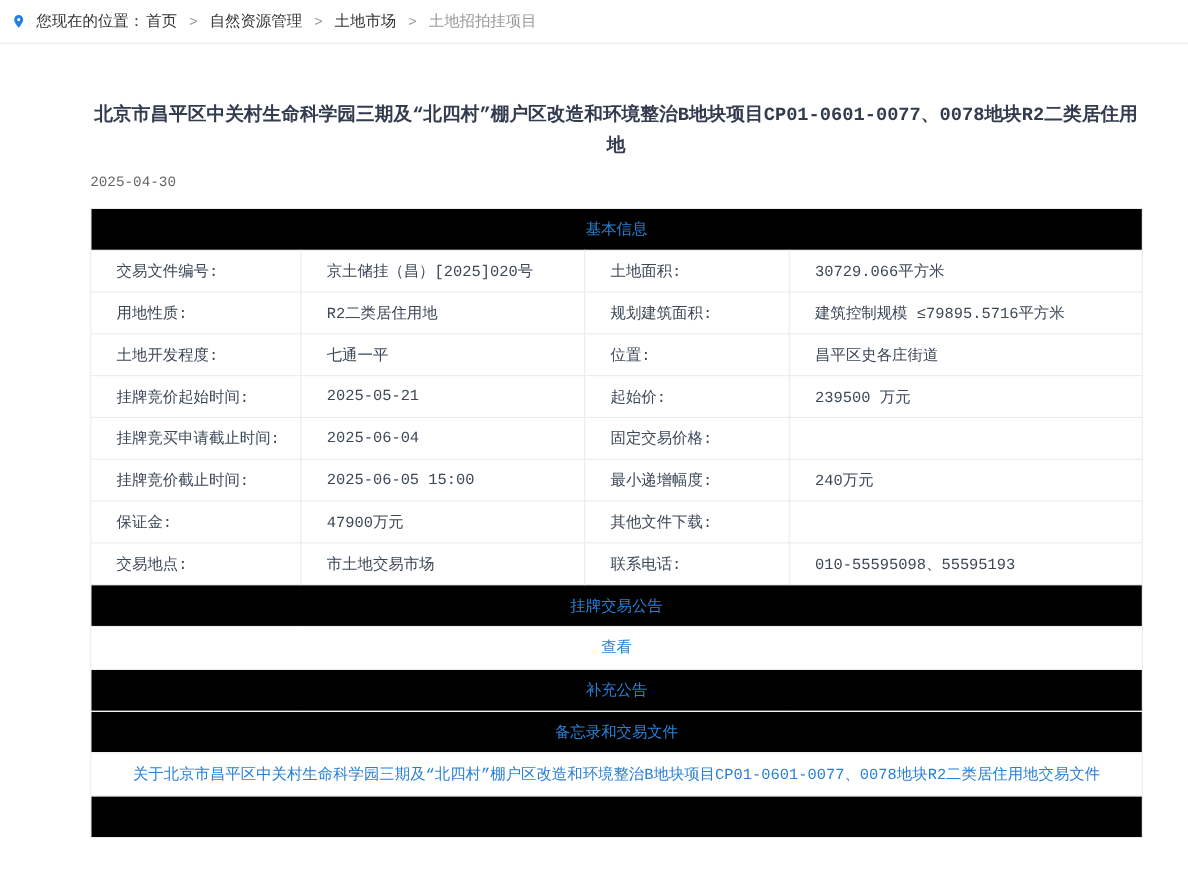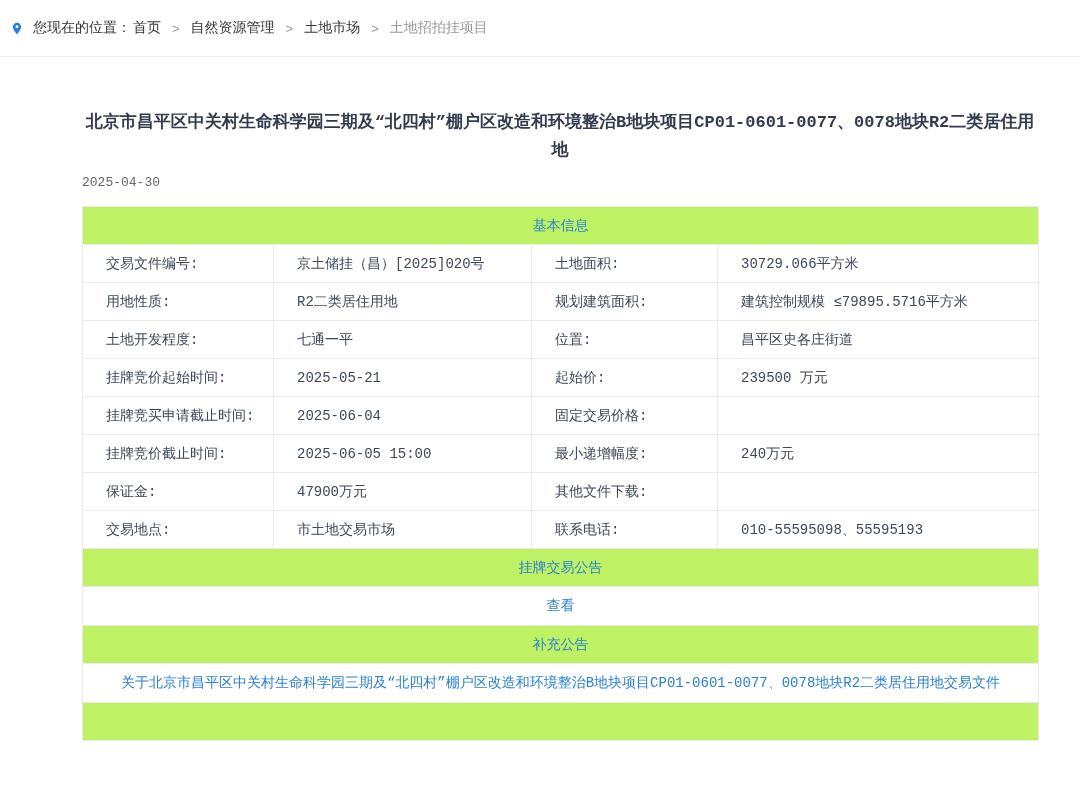--- a/index.html
+++ b/index.html
@@ -5,21 +5,21 @@
   * { box-sizing: border-box; }
   html, body {
     margin: 0; padding: 0;
     width: 1080px; height: 804px;
     overflow: hidden;
     background: #ffffff;
     font-family: "Liberation Sans", "DejaVu Sans", sans-serif;
   }
   
   .breadcrumb-bar {
-    height: 57px;
+    height: 40px;
     display: flex;
     align-items: center;
     padding-left: 10px;
     border-bottom: 1px solid #ececec;
     font-size: 14px;
     color: #333333;
     white-space: nowrap;
   }
   .pin-wrap { display: inline-flex; align-items: center; margin-right: 9px; }
   .bc-prefix { color: #333333; margin-right: 2px; }
@@ -53,21 +53,21 @@
   .info-table td {
     border: 1px solid #ebebeb;
     height: 38px;
     font-size: 14px;
     color: #3c4858;
     padding: 0 8px 0 23px;
     overflow: hidden;
     white-space: nowrap;
   }
   .info-table td.section {
-    background: #bef264;
+    background: #000000;
     color: #2a80d5;
     text-align: center;
     padding: 0;
   }
   .info-table td.linkrow {
     text-align: center;
     padding: 10px;
   }
   .info-table td.linkrow span {
     color: #2a80d5;
@@ -159,20 +159,23 @@
         <tr>
           <td colspan="4" class="section">挂牌交易公告</td>
         </tr>
         <tr>
           <td colspan="4" class="linkrow"><span>查看</span></td>
         </tr>
         <tr>
           <td colspan="4" class="section">补充公告</td>
         </tr>
         <tr>
+          <td colspan="4" class="section">备忘录和交易文件</td>
+        </tr>
+        <tr>
           <td colspan="4" class="linkrow"><span>关于北京市昌平区中关村生命科学园三期及“北四村”棚户区改造和环境整治B地块项目CP01-0601-0077、0078地块R2二类居住用地交易文件</span></td>
         </tr>
         <tr>
           <td colspan="4" class="section"></td>
         </tr>
       </tbody>
   </table>
 </div>
 
 </body></html>

